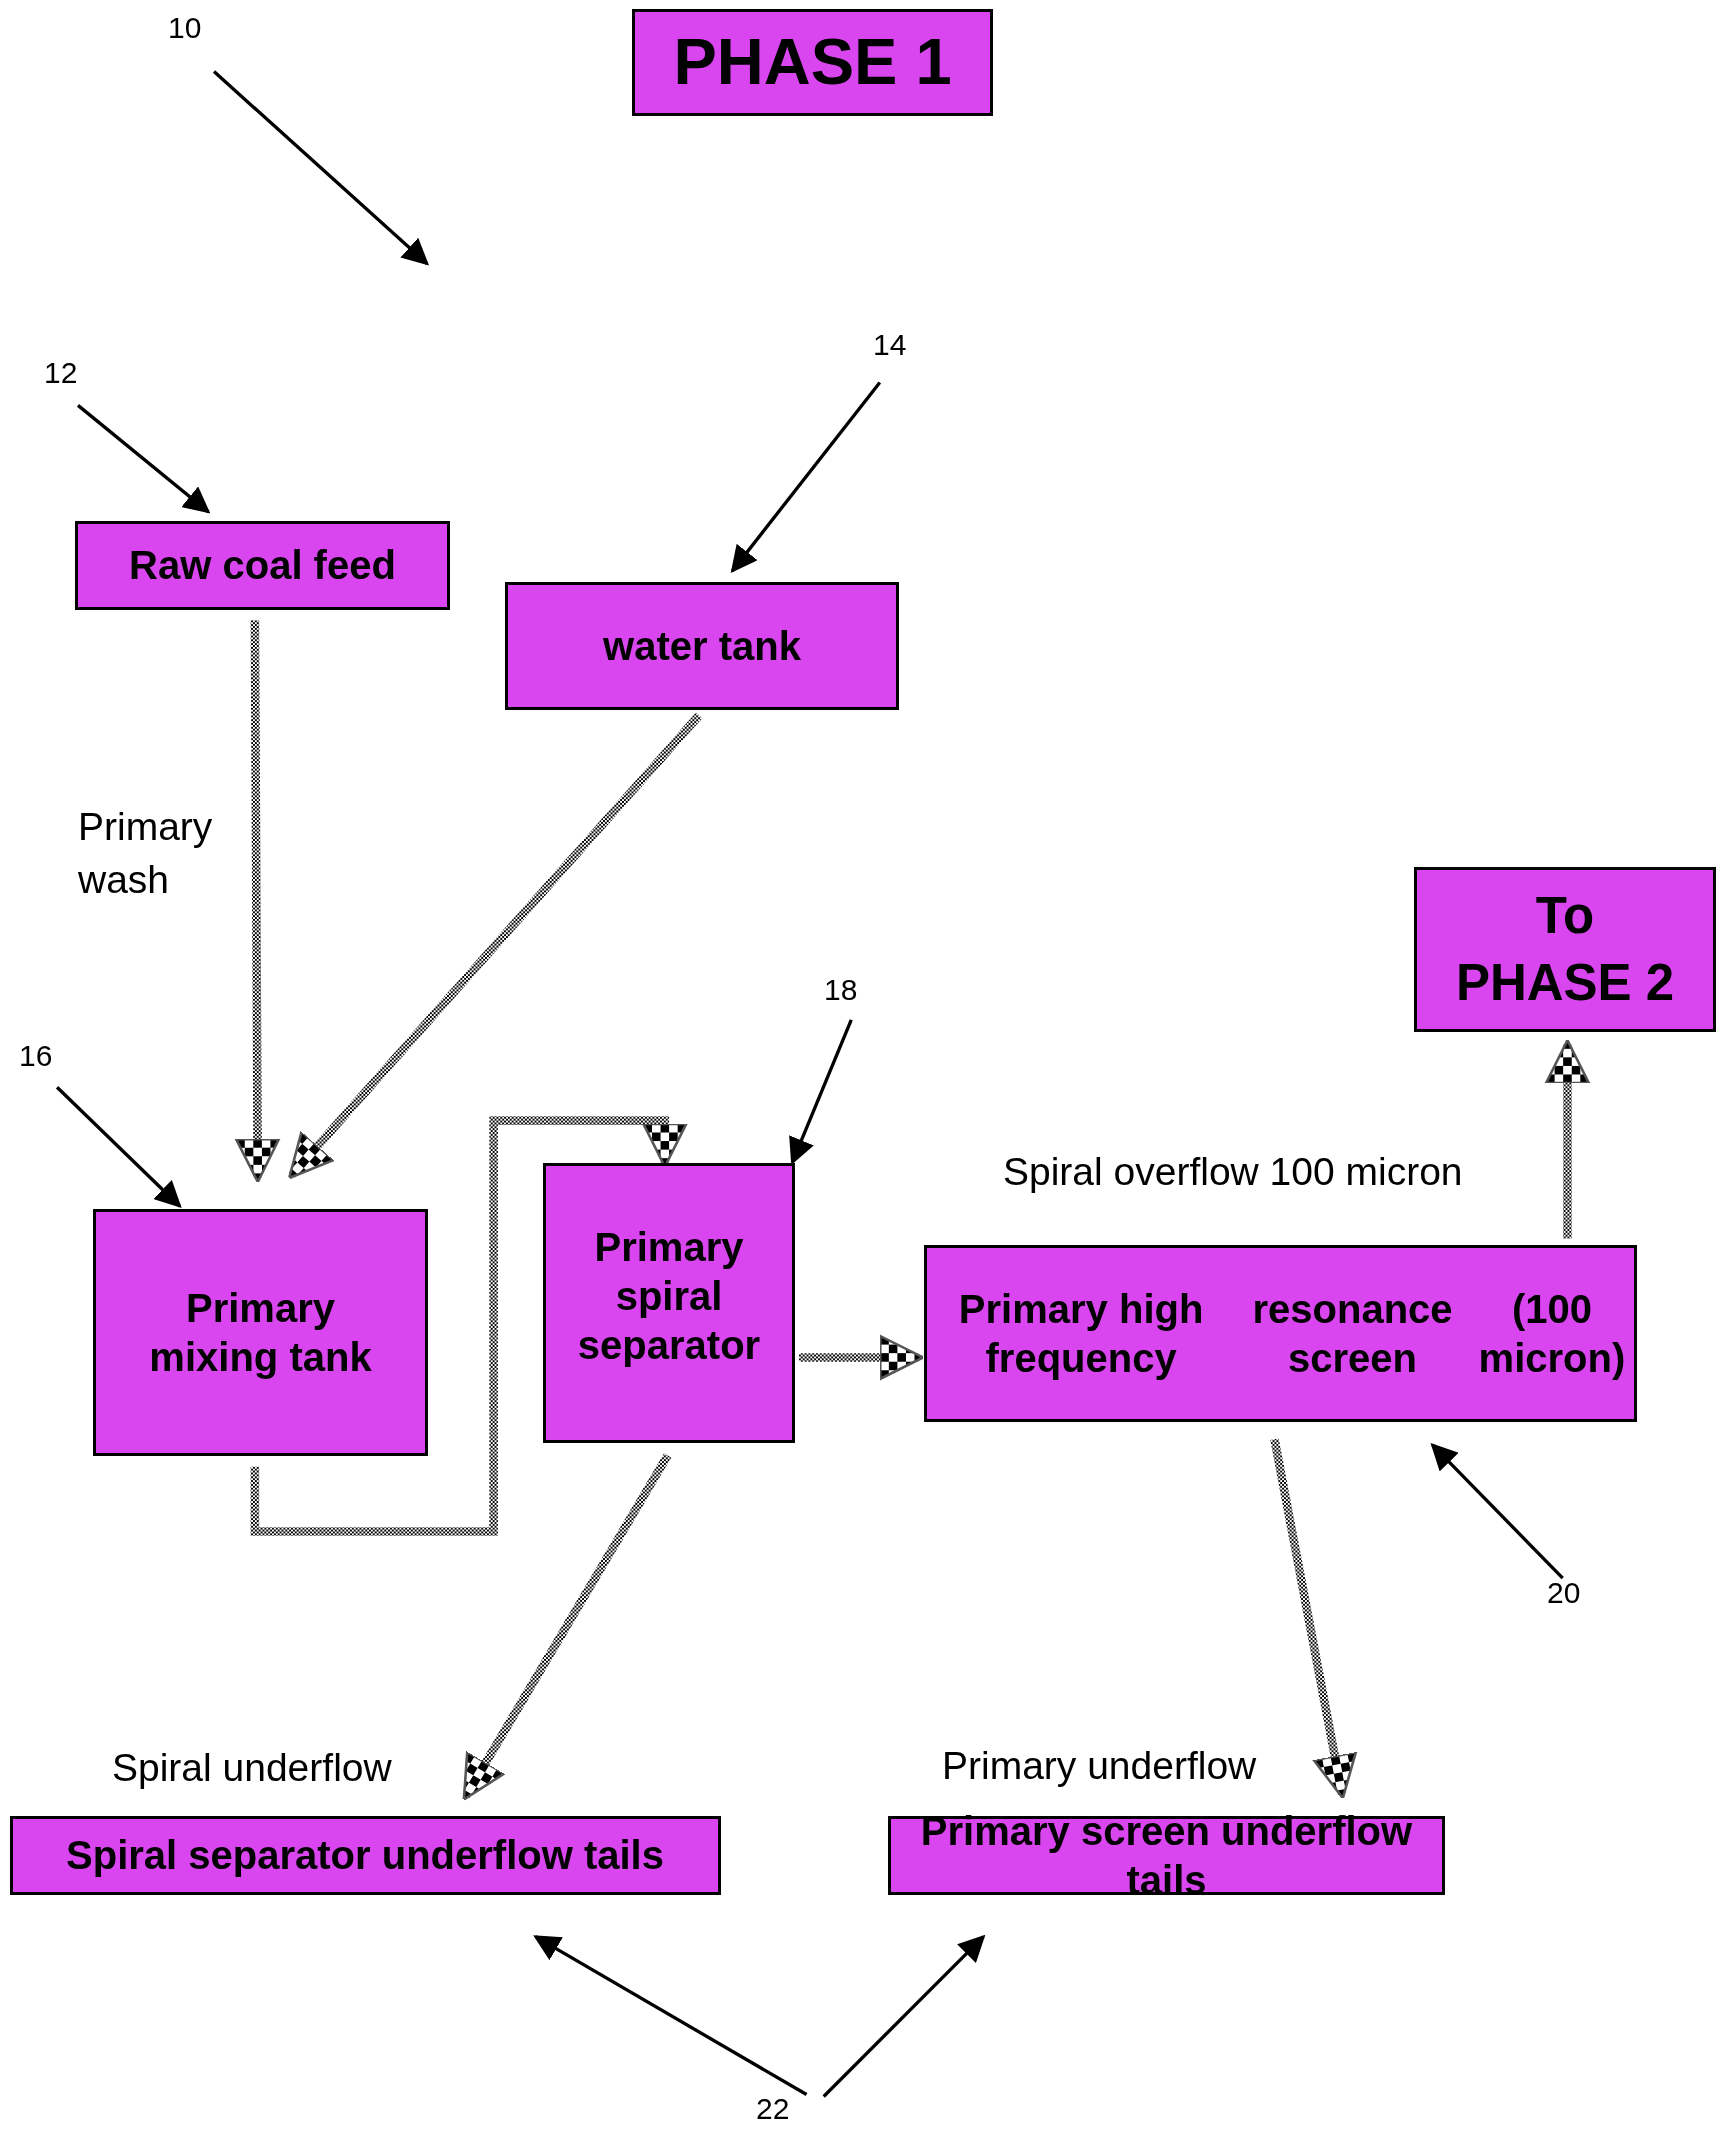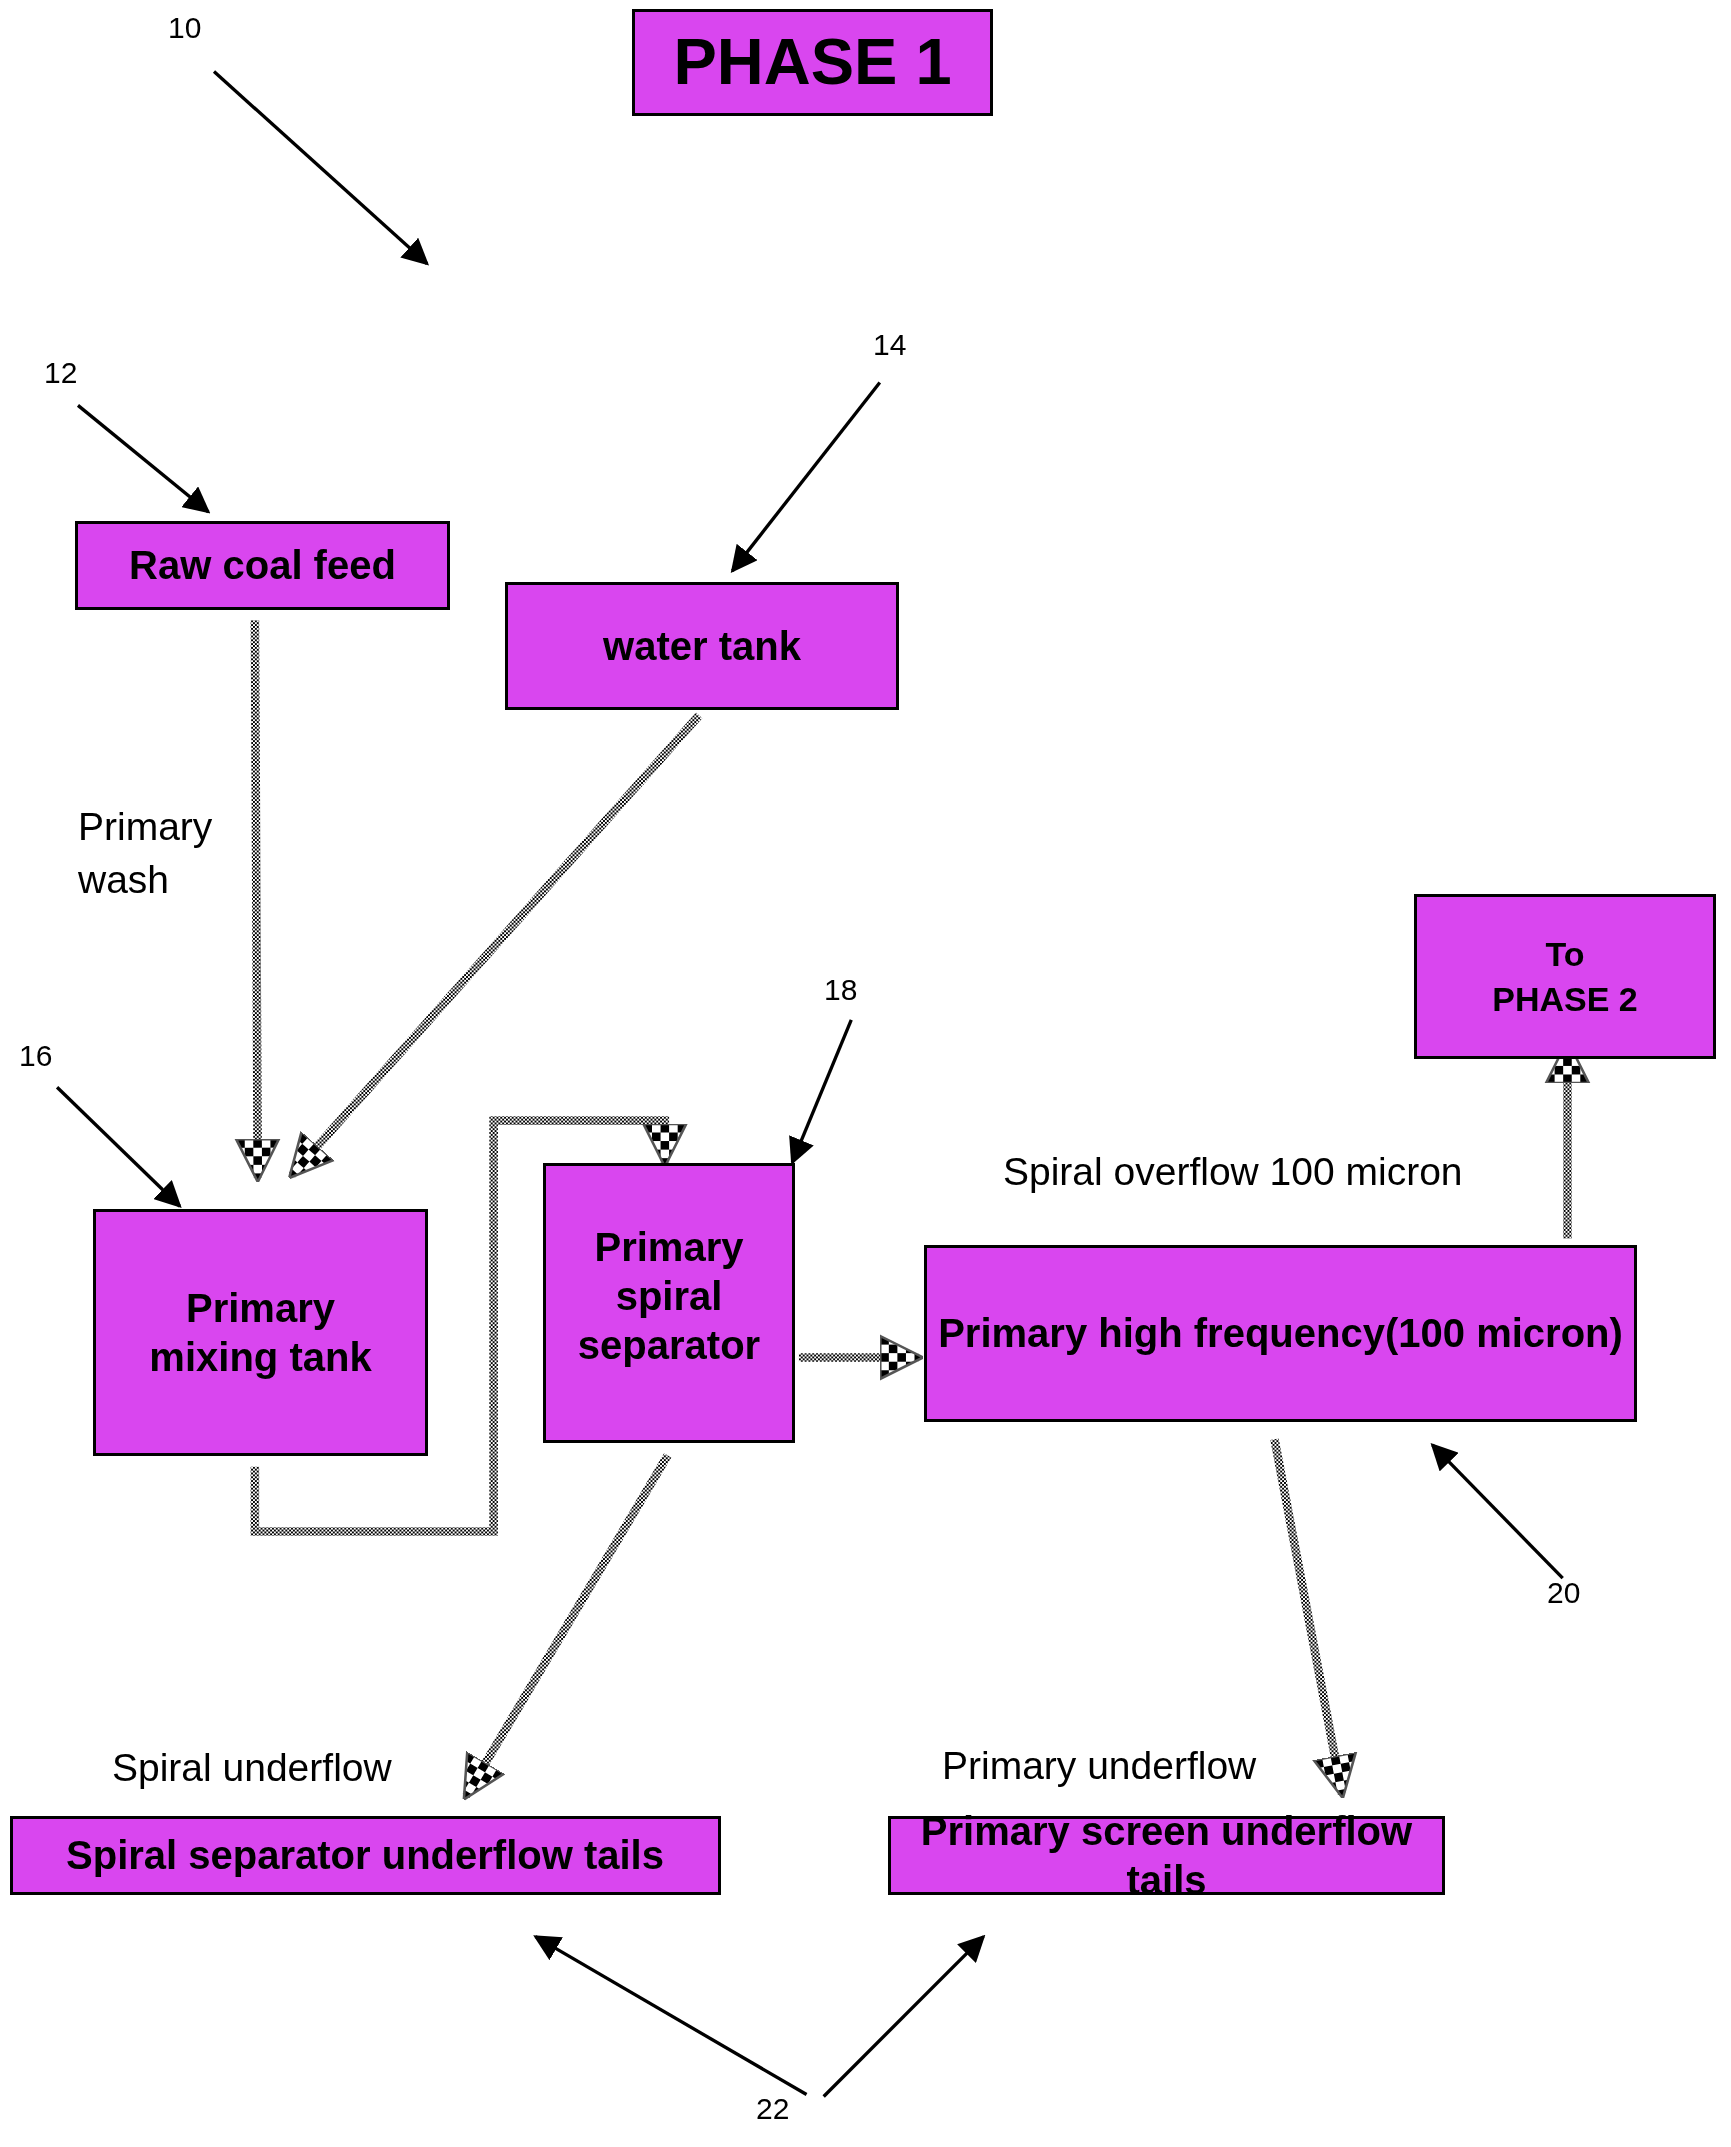--- a/index.html
+++ b/index.html
@@ -3,21 +3,21 @@
 <meta charset="utf-8">
 <style>
   html, body { margin: 0; padding: 0; background: #ffffff; }
   body { width: 1732px; height: 2148px; position: relative; overflow: hidden; font-family: "Liberation Sans", sans-serif; color: #000; }
   svg#flow { position: absolute; left: 0; top: 0; width: 1732px; height: 2148px; }
   .box { position: absolute; border: 3.8px solid #000; box-sizing: border-box; background: #d946ef; display: flex; align-items: center; justify-content: center; text-align: center; font-weight: bold; line-height: 1.22; }
   .lbl { position: absolute; font-family: "Liberation Sans", sans-serif; white-space: nowrap; }
   .ref { position: absolute; font-size: 30px; line-height: 1; text-align: right; }
   .flowtxt { font-size: 39px; line-height: 1.35; }
   .title { font-size: 65px; }
-  .phase2 { font-size: 34px; line-height: 1.3; margin-top: 27px; }
+  .phase2 { font-size: 51px; line-height: 1.3; }
   .bt { font-size: 40px; }
 </style>
 </head>
 <body>
 
 <svg id="flow" viewBox="0 0 1821 2258" xmlns="http://www.w3.org/2000/svg">
   <defs>
     <pattern id="dots" width="4" height="4" patternUnits="userSpaceOnUse">
       <rect width="4" height="4" fill="#fff"></rect>
       <rect x="0" y="0" width="2" height="2" fill="#000"></rect>
@@ -79,20 +79,21 @@
 </div>
 
 <div class="box bt" style="left:543px;top:1163px;width:252px;height:280px;flex-direction:column;justify-content:flex-start;padding-top:57px;">
   <span>Primary</span>
   <span>spiral</span>
   <span>separator</span>
 </div>
 
 <div class="box bt" style="left:924px;top:1245px;width:713px;height:177px;">
   <span>Primary high frequency</span>
+  <span>resonance screen</span>
   <span>(100 micron)</span>
 </div>
 
 <div class="box phase2" style="left:1414px;top:867px;width:302px;height:165px;flex-direction:column;">
   <span>To</span>
   <span>PHASE 2</span>
 </div>
 
 <div class="box bt" style="left:9.5px;top:1816px;width:711px;height:79px;">
   <span>Spiral separator underflow tails</span>

